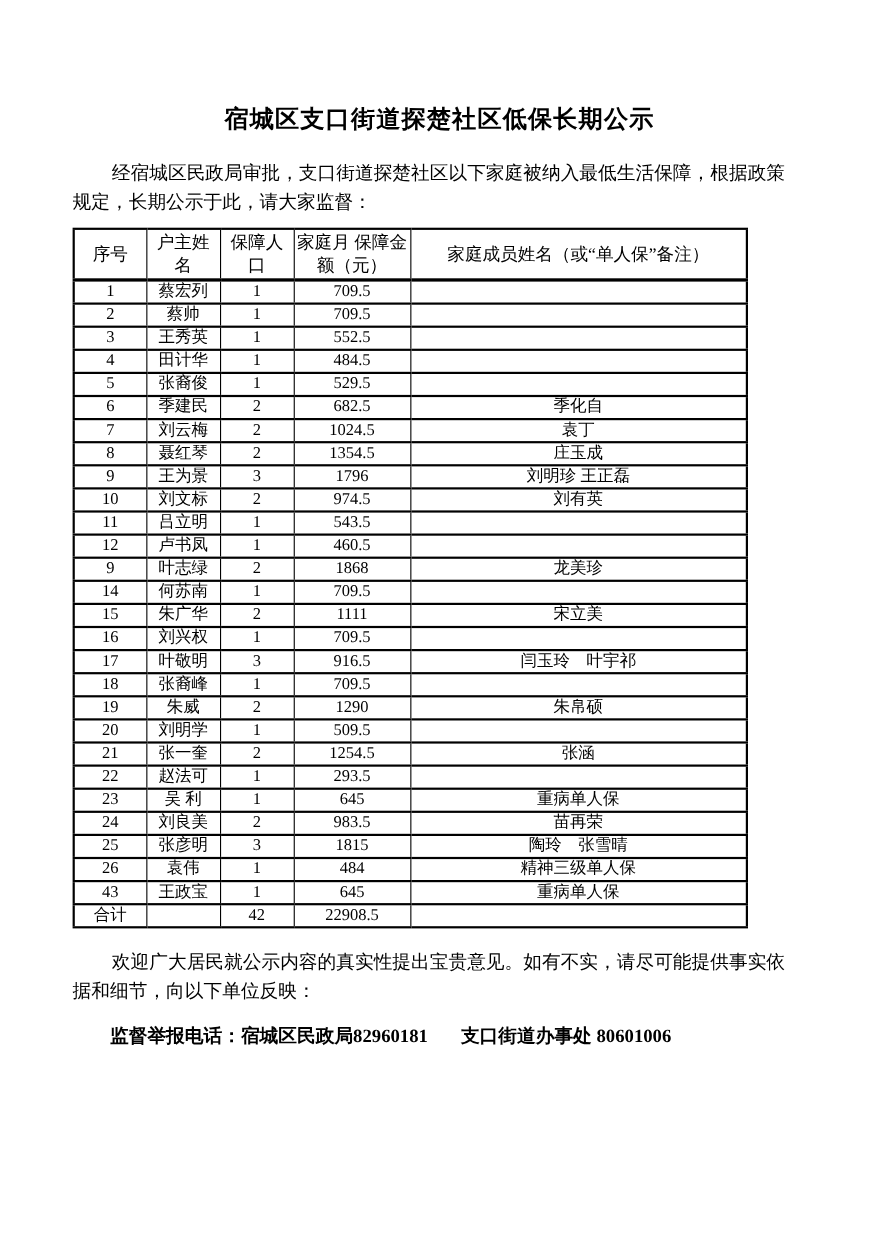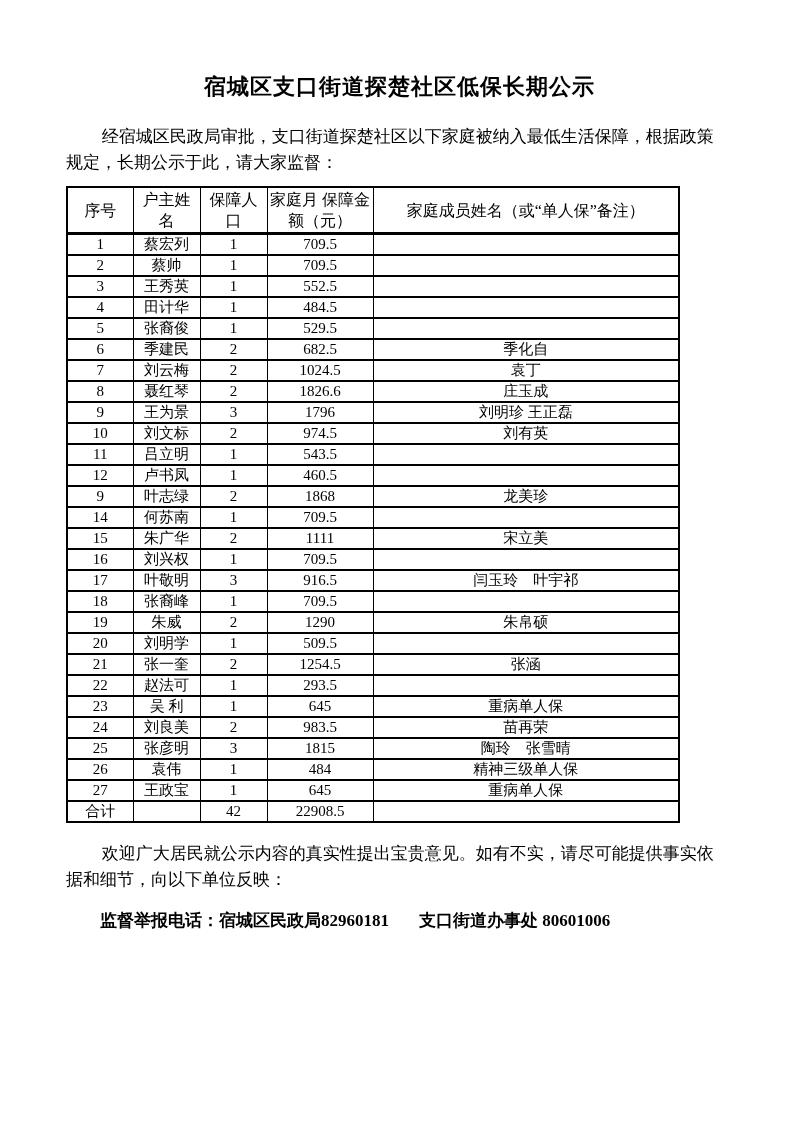--- a/index.html
+++ b/index.html
@@ -4,21 +4,21 @@
 <style>
   html, body { margin: 0; padding: 0; background: #ffffff; }
   .page {
     position: relative;
     width: 793px;
     height: 1122px;
     background: #ffffff;
     color: #000000;
     font-family: "Liberation Serif", "DejaVu Serif", serif;
     box-sizing: border-box;
-    padding: 72px 60px 0 66px;
+    padding: 93px 60px 0 66px;
     overflow: hidden;
   }
   .doc-title {
     font-size: 22px;
     font-weight: bold;
     text-align: center;
     letter-spacing: 1px;
     margin: 0 0 22px 0;
   }
   .para {
@@ -138,21 +138,21 @@
           <td>7</td>
           <td>刘云梅</td>
           <td>2</td>
           <td>1024.5</td>
           <td>袁丁</td>
         </tr>
         <tr>
           <td>8</td>
           <td>聂红琴</td>
           <td>2</td>
-          <td>1826.6</td>
+          <td>1354.5</td>
           <td>庄玉成</td>
         </tr>
         <tr>
           <td>9</td>
           <td>王为景</td>
           <td>3</td>
           <td>1796</td>
           <td>刘明珍 王正磊</td>
         </tr>
         <tr>
@@ -268,21 +268,21 @@
           <td>陶玲　张雪晴</td>
         </tr>
         <tr>
           <td>26</td>
           <td>袁伟</td>
           <td>1</td>
           <td>484</td>
           <td>精神三级单人保</td>
         </tr>
         <tr>
-          <td>27</td>
+          <td>43</td>
           <td>王政宝</td>
           <td>1</td>
           <td>645</td>
           <td>重病单人保</td>
         </tr>
         <tr>
           <td>合计</td>
           <td></td>
           <td>42</td>
           <td>22908.5</td>

